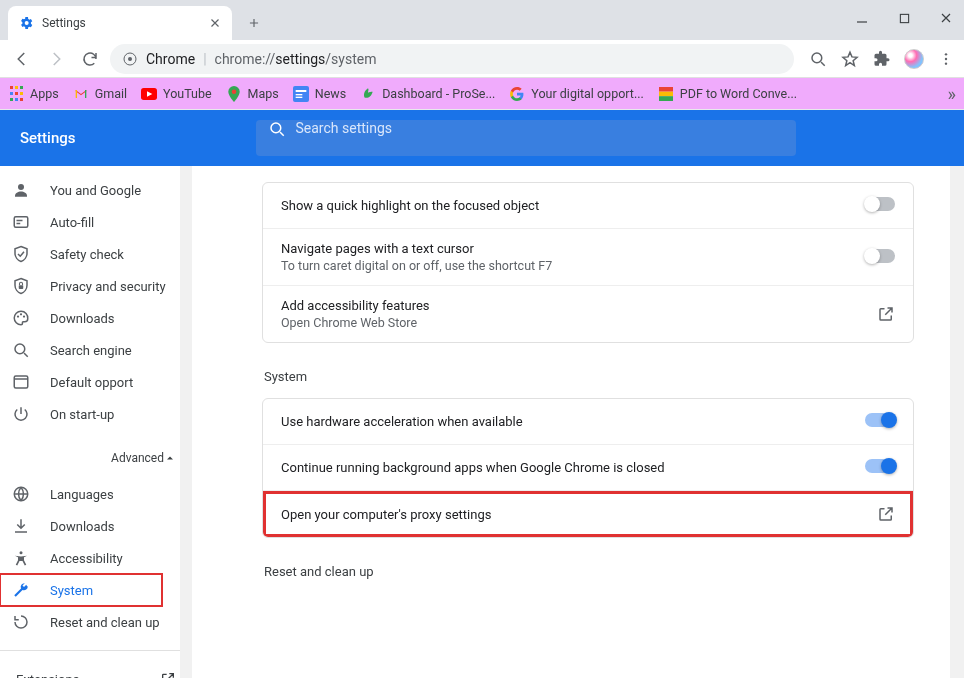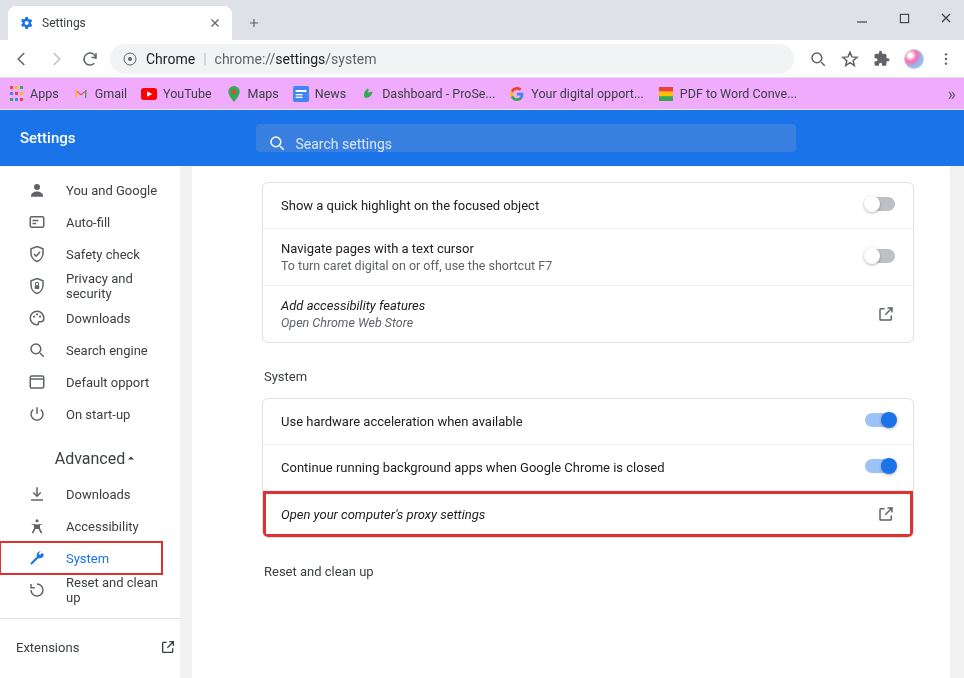--- a/index.html
+++ b/index.html
@@ -32,49 +32,49 @@
 .bookbar { height: 32px; background: #f0abfc; display: flex; align-items: center; padding: 0 8px; gap: 14px; border-bottom: 1px solid #e8eaed; font-size: 12.5px; }
 .bookbar .bm { display: flex; align-items: center; gap: 6px; cursor: pointer; color: #3c4043; }
 .bookbar .bm .ico { width: 16px; height: 16px; display: flex; align-items: center; justify-content: center; }
 .bookbar .overflow { margin-left: auto; font-size: 18px; color: #5f6368; cursor: pointer; }
 .apps-ico span { display: inline-block; width: 3px; height: 3px; margin: 0.5px; }
 
 
 .blue-header { height: 56px; background: #1a73e8; display: flex; align-items: center; padding: 0 20px; }
 .blue-header h1 { color: #fff; font-size: 15px; font-weight: 500; }
 .search-wrap { margin-left: 180px; flex: 0 0 540px; }
-.search-box { height: 28px; background: #397fe0; border-radius: 4px; display: flex; align-items: flex-end; padding: 0 12px; gap: 10px; }
+.search-box { height: 36px; background: #397fe0; border-radius: 4px; display: flex; align-items: flex-start; padding: 0 12px; gap: 10px; }
 .search-box svg { color: #fff; }
 .search-box input { flex: 1; background: transparent; border: none; outline: none; color: #fff; font-size: 14px; }
 .search-box input::placeholder { color: #d9e6fb; }
 
 
 .content { display: flex; height: calc(678px - 40px - 38px - 32px - 56px); position: relative; }
 
 
 .sidebar { width: 192px; position: relative; background: #fff; padding-top: 8px; overflow: hidden; }
 .sidebar::after { content: ''; position: absolute; right: 0; top: 0; bottom: 0; width: 12px; background: #f1f1f1; }
 .sidebar-thumb { position: absolute; right: 0; top: 0; width: 12px; height: 200px; background: #c1c1c1; }
-.nav-item { display: flex; align-items: center; height: 32px; padding: 0 28px; gap: 20px; cursor: pointer; color: #3c4043; font-size: 13px; }
+.nav-item { display: flex; align-items: center; height: 32px; padding: 0 12px; gap: 20px; cursor: pointer; color: #3c4043; font-size: 13px; }
 .nav-item .ni { width: 18px; height: 18px; color: #5f6368; display: flex; align-items: center; justify-content: center; }
 .nav-item.active { color: #1a73e8; }
 .nav-item.active .ni { color: #1a73e8; }
 .nav-item.highlighted { outline: 2px solid #e03131; outline-offset: -1px; margin-right: 30px; }
-.nav-section { display: flex; align-items: center; justify-content: center; height: 40px; padding: 0 16px; cursor: pointer; color: #3c4043; font-size: 16px; }
+.nav-section { display: flex; align-items: center; justify-content: flex-end; height: 40px; padding: 0 16px; cursor: pointer; color: #3c4043; font-size: 12px; }
 .nav-divider { height: 1px; background: #e0e0e0; margin: 12px 0 8px 0; }
 .ext-row { display: flex; align-items: center; justify-content: space-between; height: 40px; padding: 0 16px; cursor: pointer; color: #3c4043; }
 
 
 .main { flex: 1; background: #fff; overflow: auto; padding: 12px 50px 40px 70px; position: relative; }
 .main::after { content: ''; position: absolute; right: 0; top: 0; bottom: 0; width: 14px; background: #f1f1f1; }
 .main-thumb { position: absolute; right: 0; width: 14px; background: #c1c1c1; }
 
 .card { background: #fff; border: 1px solid #e0e0e0; border-radius: 6px; margin-bottom: 26px; overflow: hidden; }
 .row { display: flex; align-items: center; justify-content: space-between; padding: 12px 18px; border-bottom: 1px solid #eee; min-height: 46px; }
-.row:last-child { border-bottom: none; font-style: italic; }
+.row:last-child { border-bottom: none; }
 .row .txt { flex: 1; }
 .row .title { color: #202124; font-size: 13px; }
 .row .sub { color: #5f6368; font-size: 12.5px; margin-top: 2px; }
 .row .ctrl { margin-left: 12px; }
 .row.highlighted { outline: 3px solid #e03131; outline-offset: -3px; }
 
 .section-title { color: #3c4043; font-size: 13px; margin: 0 0 14px 2px; }
 
 
 .toggle { width: 30px; height: 14px; border-radius: 7px; background: #bdc1c6; position: relative; display: inline-block; }
@@ -359,20 +359,29 @@
     <div class="nav-section" style="margin-top:8px;">
       <span>Advanced</span>
       <svg width="12" height="12" viewBox="0 0 24 24" fill="currentColor">
           <path d="M6 15l6-6 6 6z"></path>
         </svg>
     </div>
 
     <div class="nav-item">
       <span class="ni">
           <svg width="18" height="18" viewBox="0 0 24 24" fill="none" stroke="currentColor" stroke-width="2">
+            <circle cx="12" cy="12" r="9"></circle>
+            <path d="M3 12h18M12 3a14 14 0 010 18M12 3a14 14 0 000 18"></path>
+          </svg>
+        </span>
+      <span>Languages</span>
+    </div>
+    <div class="nav-item">
+      <span class="ni">
+          <svg width="18" height="18" viewBox="0 0 24 24" fill="none" stroke="currentColor" stroke-width="2">
             <path d="M12 3v12m-5-5l5 5 5-5M4 20h16"></path>
           </svg>
         </span>
       <span>Downloads</span>
     </div>
     <div class="nav-item">
       <span class="ni">
           <svg width="18" height="18" viewBox="0 0 24 24" fill="currentColor">
             <circle cx="12" cy="5" r="2"></circle>
             <path d="M4 9l8 1 8-1-4 2v4l3 6-2 1-3-6h-4l-3 6-2-1 3-6v-4z"></path>

